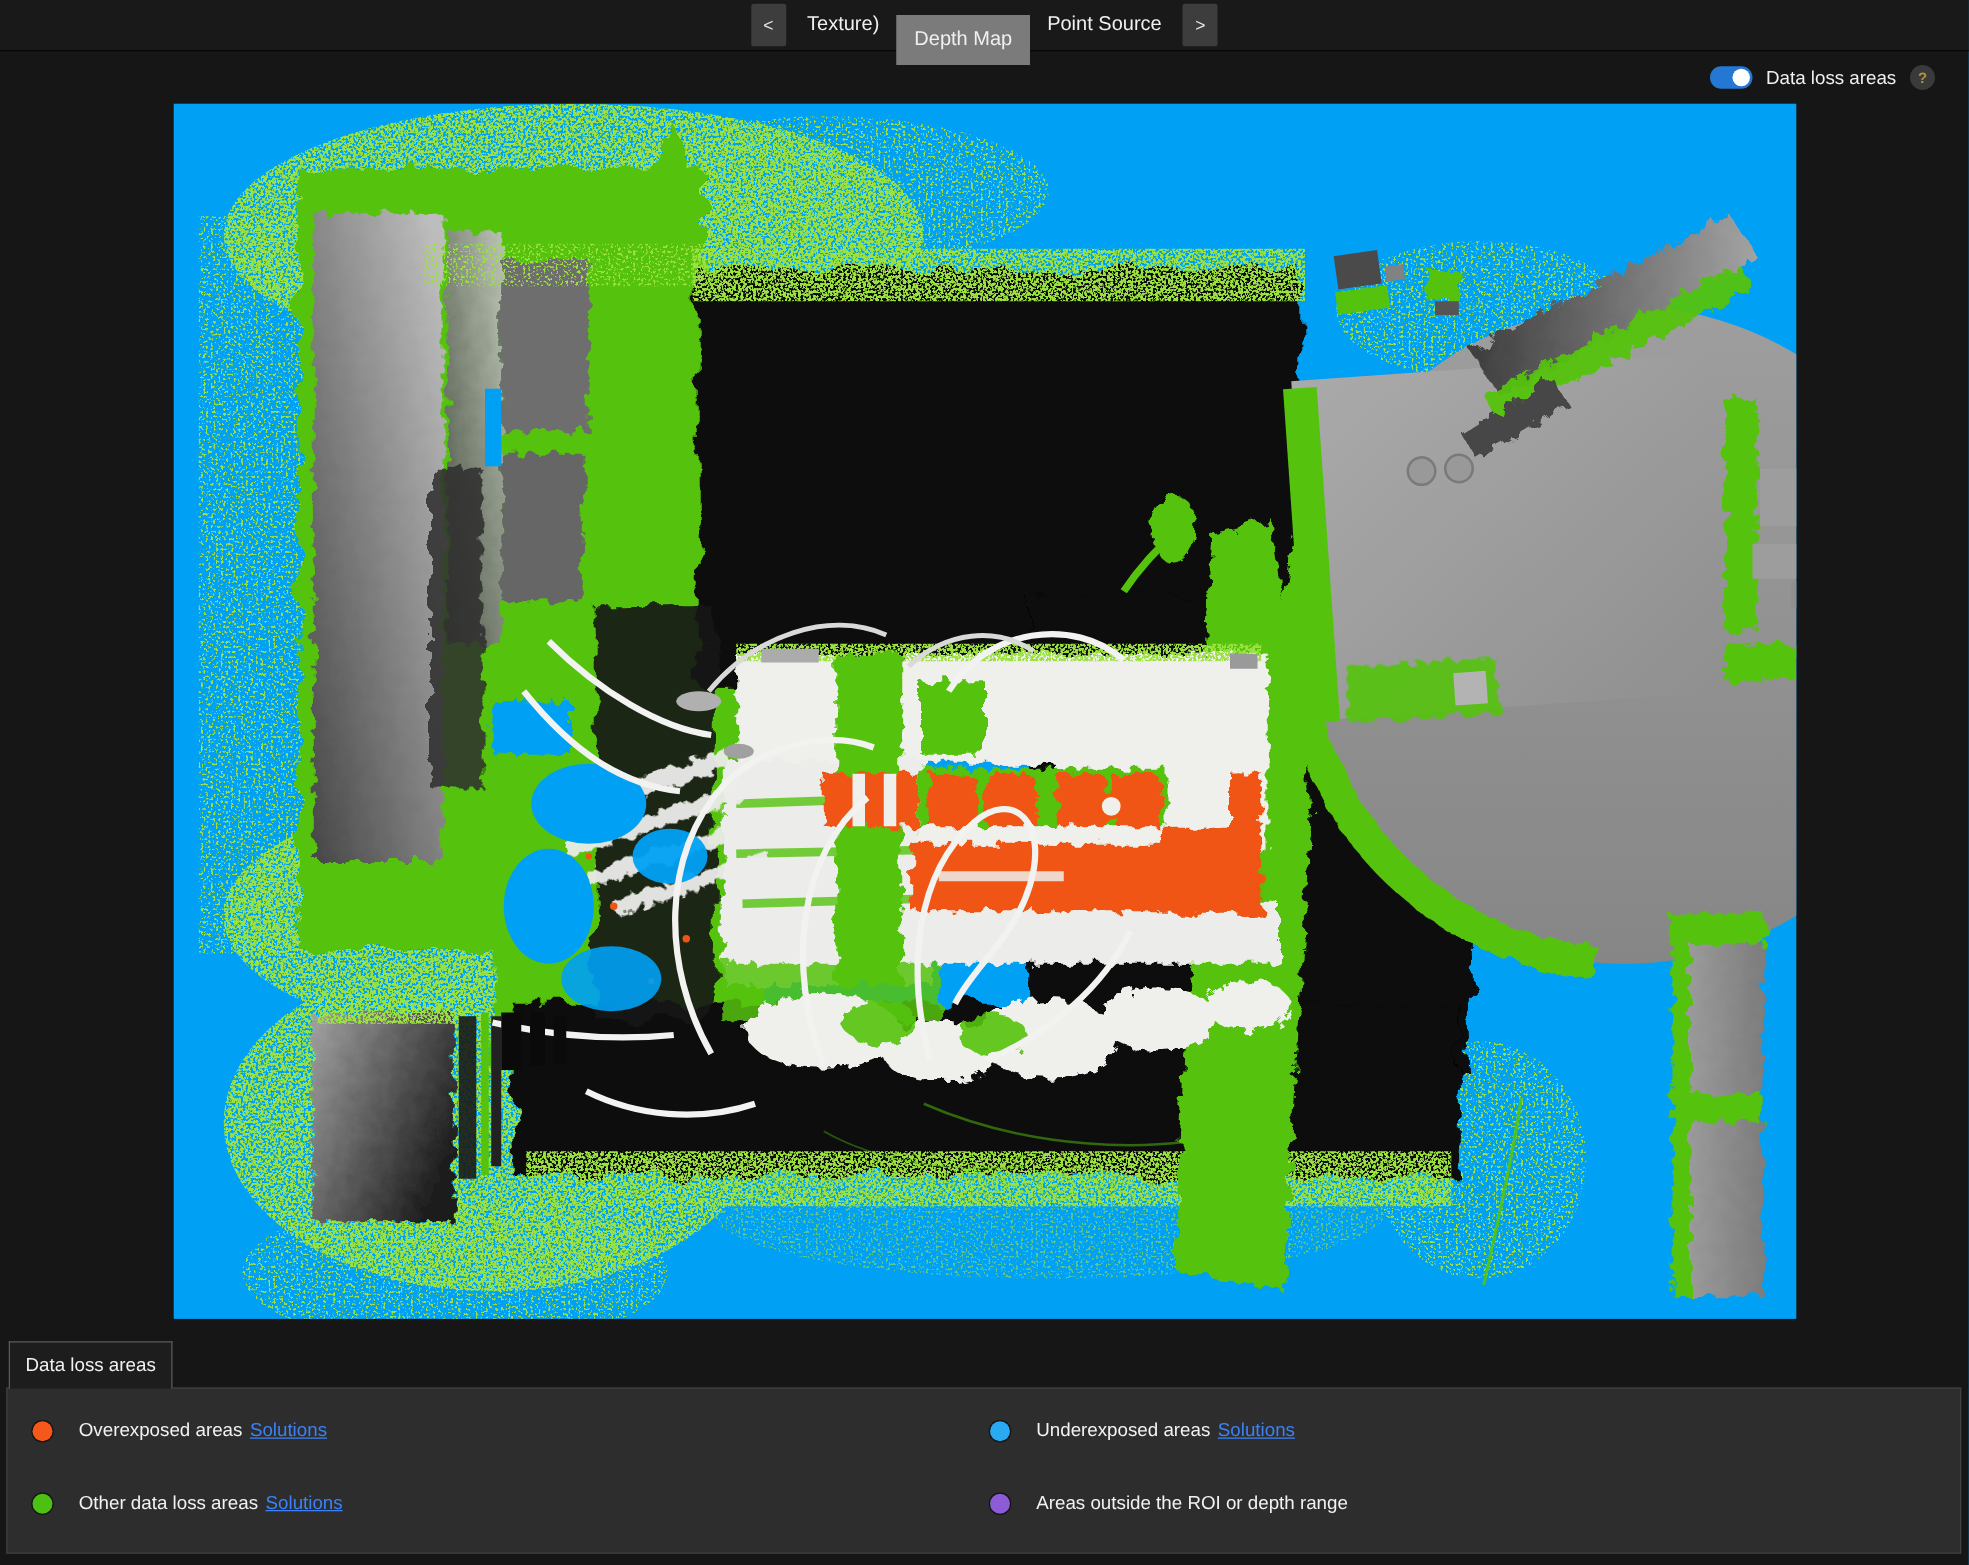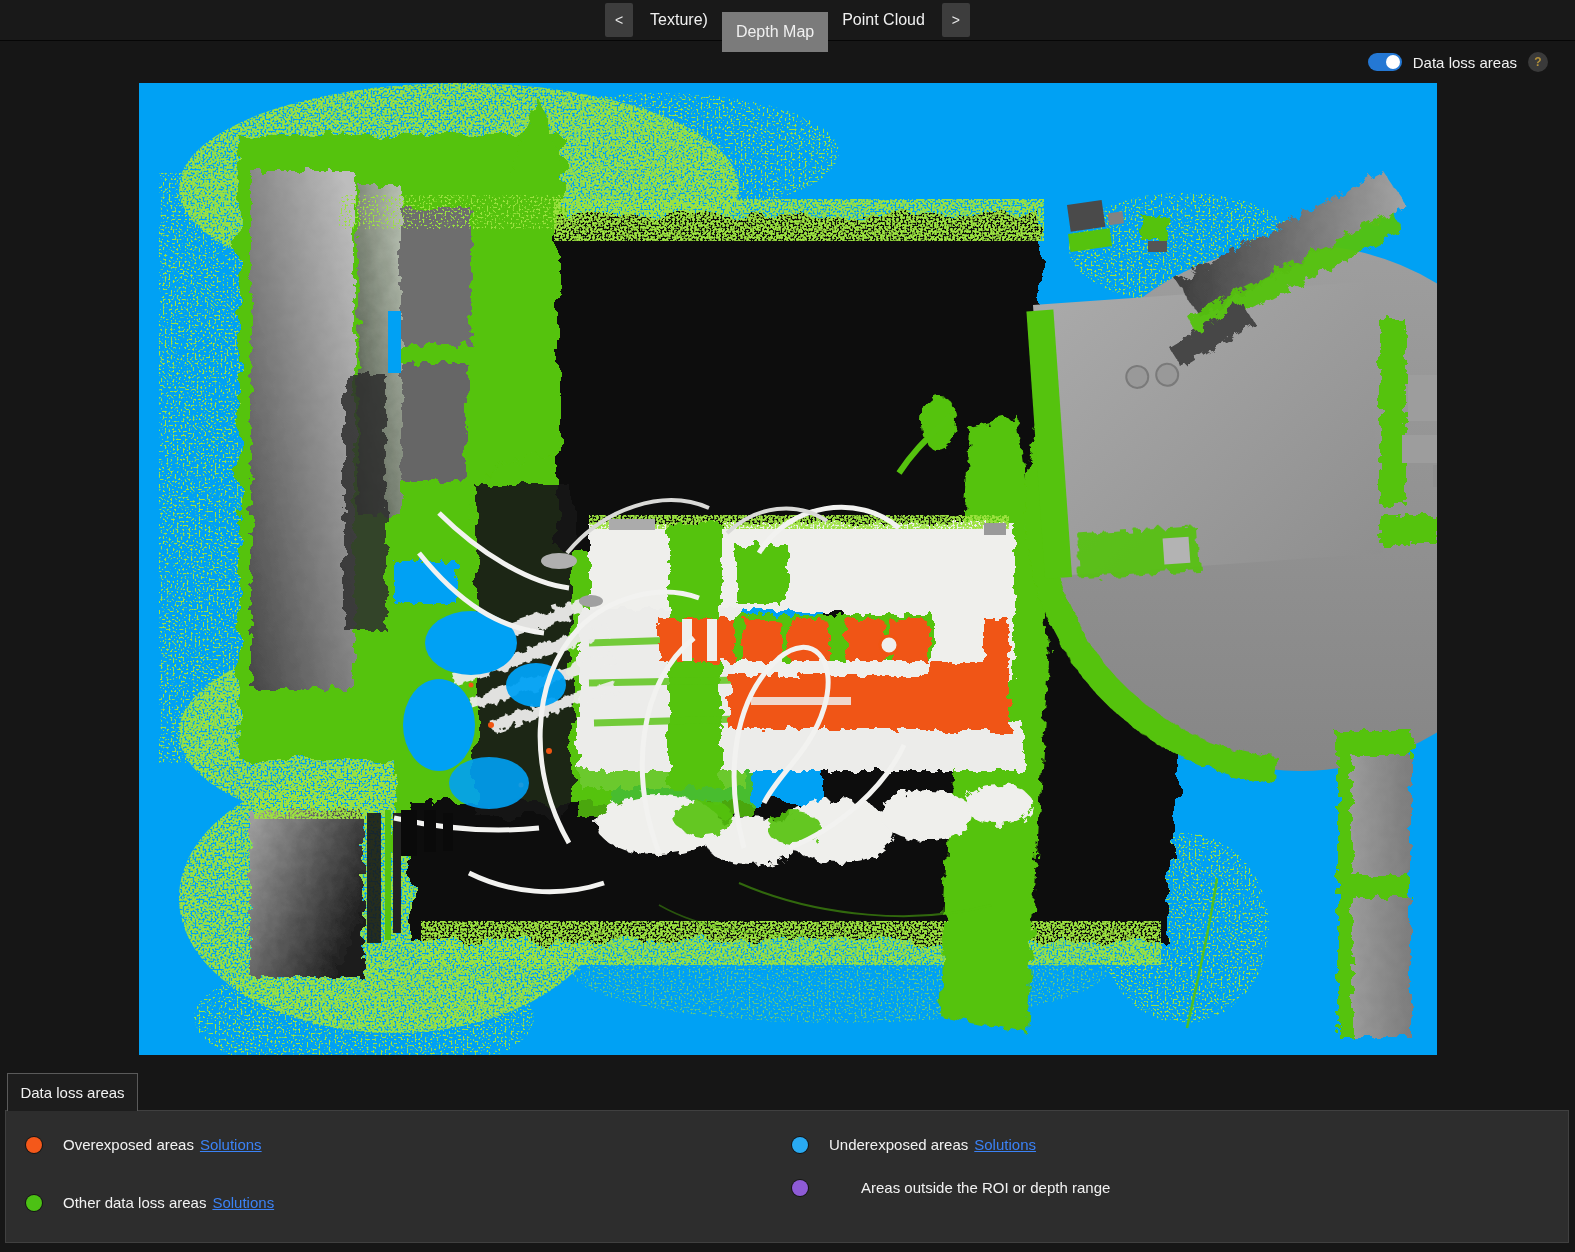--- a/index.html
+++ b/index.html
@@ -67,30 +67,30 @@
   .legend-item .dot{
     width:16px;height:16px;border-radius:50%;margin-right:21px;flex:none;
     box-shadow:0 0 0 1px rgba(0,0,0,.55);
   }
   .legend-item a{
     color:#3b82f6;text-decoration:underline;margin-left:6px;cursor:pointer;
   }
   .li-1{left:20px;top:25px;}
   .li-2{left:786px;top:25px;}
   .li-3{left:20px;top:83px;}
-  .li-4{left:786px;top:68px;gap:32px;}
+  .li-4{left:786px;top:83px;}
 </style>
 </head>
 <body>
 
 <div class="topbar">
   <div class="navbtn">&lt;</div>
   <div class="tab">Texture)</div>
   <div class="tab selected">Depth Map</div>
-  <div class="tab">Point Cloud</div>
+  <div class="tab">Point Source</div>
   <div class="navbtn">&gt;</div>
 </div>
 
 <div class="toggle-row">
   <div class="switch">
     <div class="knob"></div>
   </div>
   <span class="toggle-label">Data loss areas</span>
   <div class="help">?</div>
 </div>

